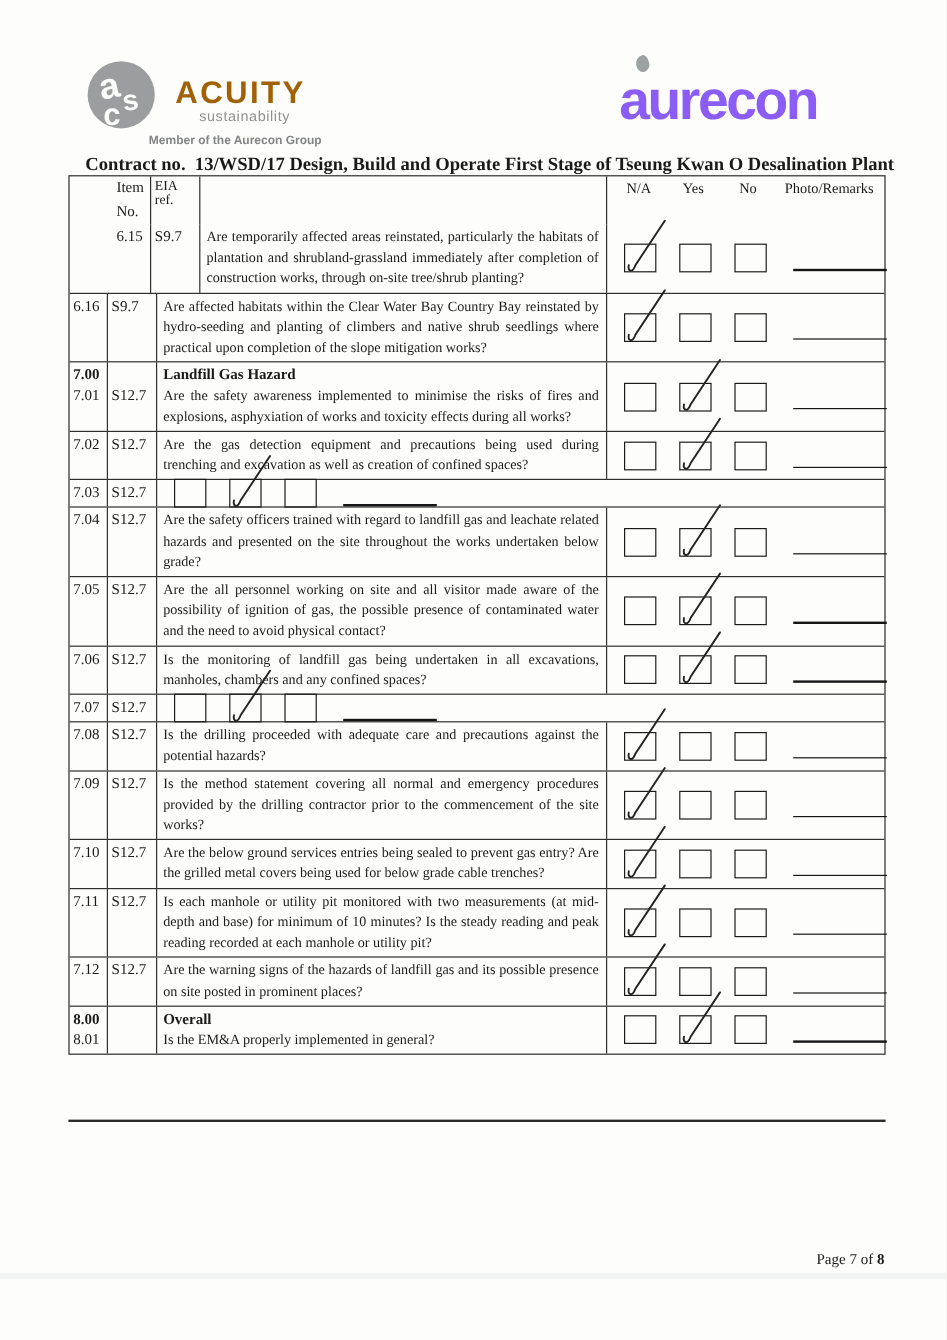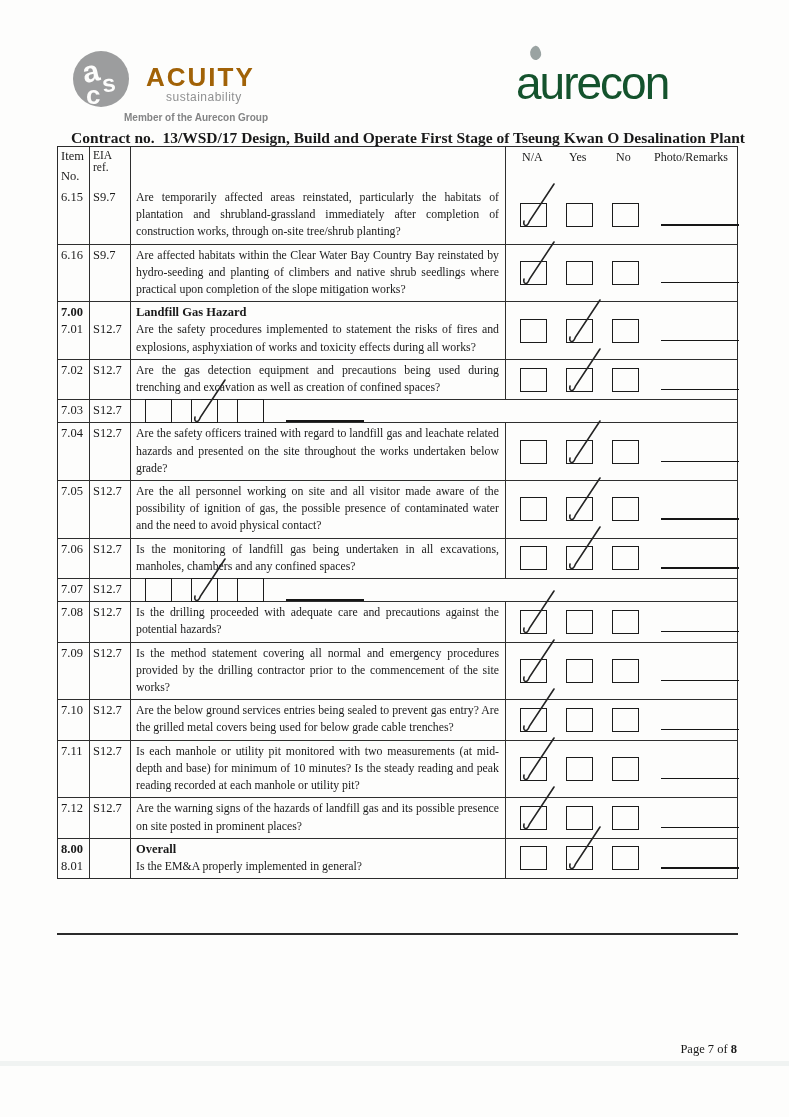--- a/index.html
+++ b/index.html
@@ -10,33 +10,33 @@
   .acuity{position:absolute;left:72px;top:46px;width:210px;}
   .acuity-mark{position:absolute;left:0;top:2px;}
   .acuity-name{position:absolute;left:74px;top:16px;font-family:"Liberation Sans",sans-serif;
         font-weight:bold;font-size:26px;letter-spacing:2px;color:#a16207;}
   .acuity-sub{position:absolute;left:94px;top:44px;font-family:"Liberation Sans",sans-serif;
         font-size:12px;color:#8f9091;letter-spacing:0.5px;}
   .acuity-member{position:absolute;left:52px;top:66px;font-family:"Liberation Sans",sans-serif;
         font-weight:bold;font-size:10px;color:#838485;}
   .aurecon{position:absolute;left:516px;top:50px;width:230px;height:62px;}
   .aurecon-text{position:absolute;left:0;top:6px;font-family:"Liberation Sans",sans-serif;
-        font-weight:normal;font-size:46px;letter-spacing:-2px;color:#14532d;}
+        font-weight:bold;font-size:46px;letter-spacing:-2px;color:#8b5cf6;}
   .aurecon-drop{position:absolute;left:14px;top:-4px;width:11px;height:14px;background:#9aa3a2;
         border-radius:65% 35% 55% 45% / 55% 55% 45% 45%;transform:rotate(-14deg);}
 
   
   .title{position:absolute;left:50px;top:129px;width:695px;text-align:right;
         font-weight:bold;font-size:15.5px;white-space:nowrap;}
 
   
   .ctable{position:absolute;left:57px;top:146px;width:681px;border:1.8px solid #2b2b2b;
         box-sizing:border-box;background:transparent;}
   .tr{display:flex;align-items:stretch;border-top:1.5px solid #2f2f2f;}
-  .tr:first-child{border-top:none;}
+  .tr:first-child{border-top:none;margin-left:36px;}
   .td{box-sizing:border-box;}
   .c-item{width:32px;border-right:1.5px solid #2f2f2f;padding:2px 1px 3px 3px;font-size:12.5px;}
   .c-eia{width:41px;border-right:1.5px solid #2f2f2f;padding:2px 1px 3px 3px;font-size:12.5px;}
   .c-q{flex:1;border-right:1.5px solid #2f2f2f;padding:2px 6px 3px 5px;}
   .c-checks{width:231px;position:relative;}
   .hdr-row{height:40px;}
   .hdr-item{display:flex;flex-direction:column;justify-content:space-between;font-size:12.5px;}
   .hdr-eia{font-size:11.5px;}
   .q-section{font-weight:bold;font-size:12.5px;line-height:17.2px;}
   .q-text{font-size:11.8px;line-height:17.2px;text-align:justify;}
@@ -154,21 +154,21 @@
   <div class="tr">
     <div class="td c-item">
       <div class="item-top">7.00</div>
       <div class="item-no">7.01</div>
     </div>
     <div class="td c-eia">
       <div class="eia-ref pad-top">S12.7</div>
     </div>
     <div class="td c-q">
       <div class="q-section">Landfill Gas Hazard</div>
-      <div class="q-text">Are the safety procedures implemented to statement the risks of fires and explosions, asphyxiation of works and toxicity effects during all works?</div>
+      <div class="q-text">Are the safety awareness implemented to minimise the risks of fires and explosions, asphyxiation of works and toxicity effects during all works?</div>
     </div>
     <div class="td c-checks">
       <div class="cb cb-na"></div>
       <div class="cb cb-yes"></div>
       <div class="cb cb-no"></div>
       <svg class="tick tick-yes" viewBox="0 0 48 52">
         <path d="M12 44 C11 49 15 51 17.5 44 L42 7" stroke="#242424" stroke-width="1.6" fill="none" stroke-linecap="round"></path>
       </svg>
       <div class="remarks-line"></div>
     </div>

